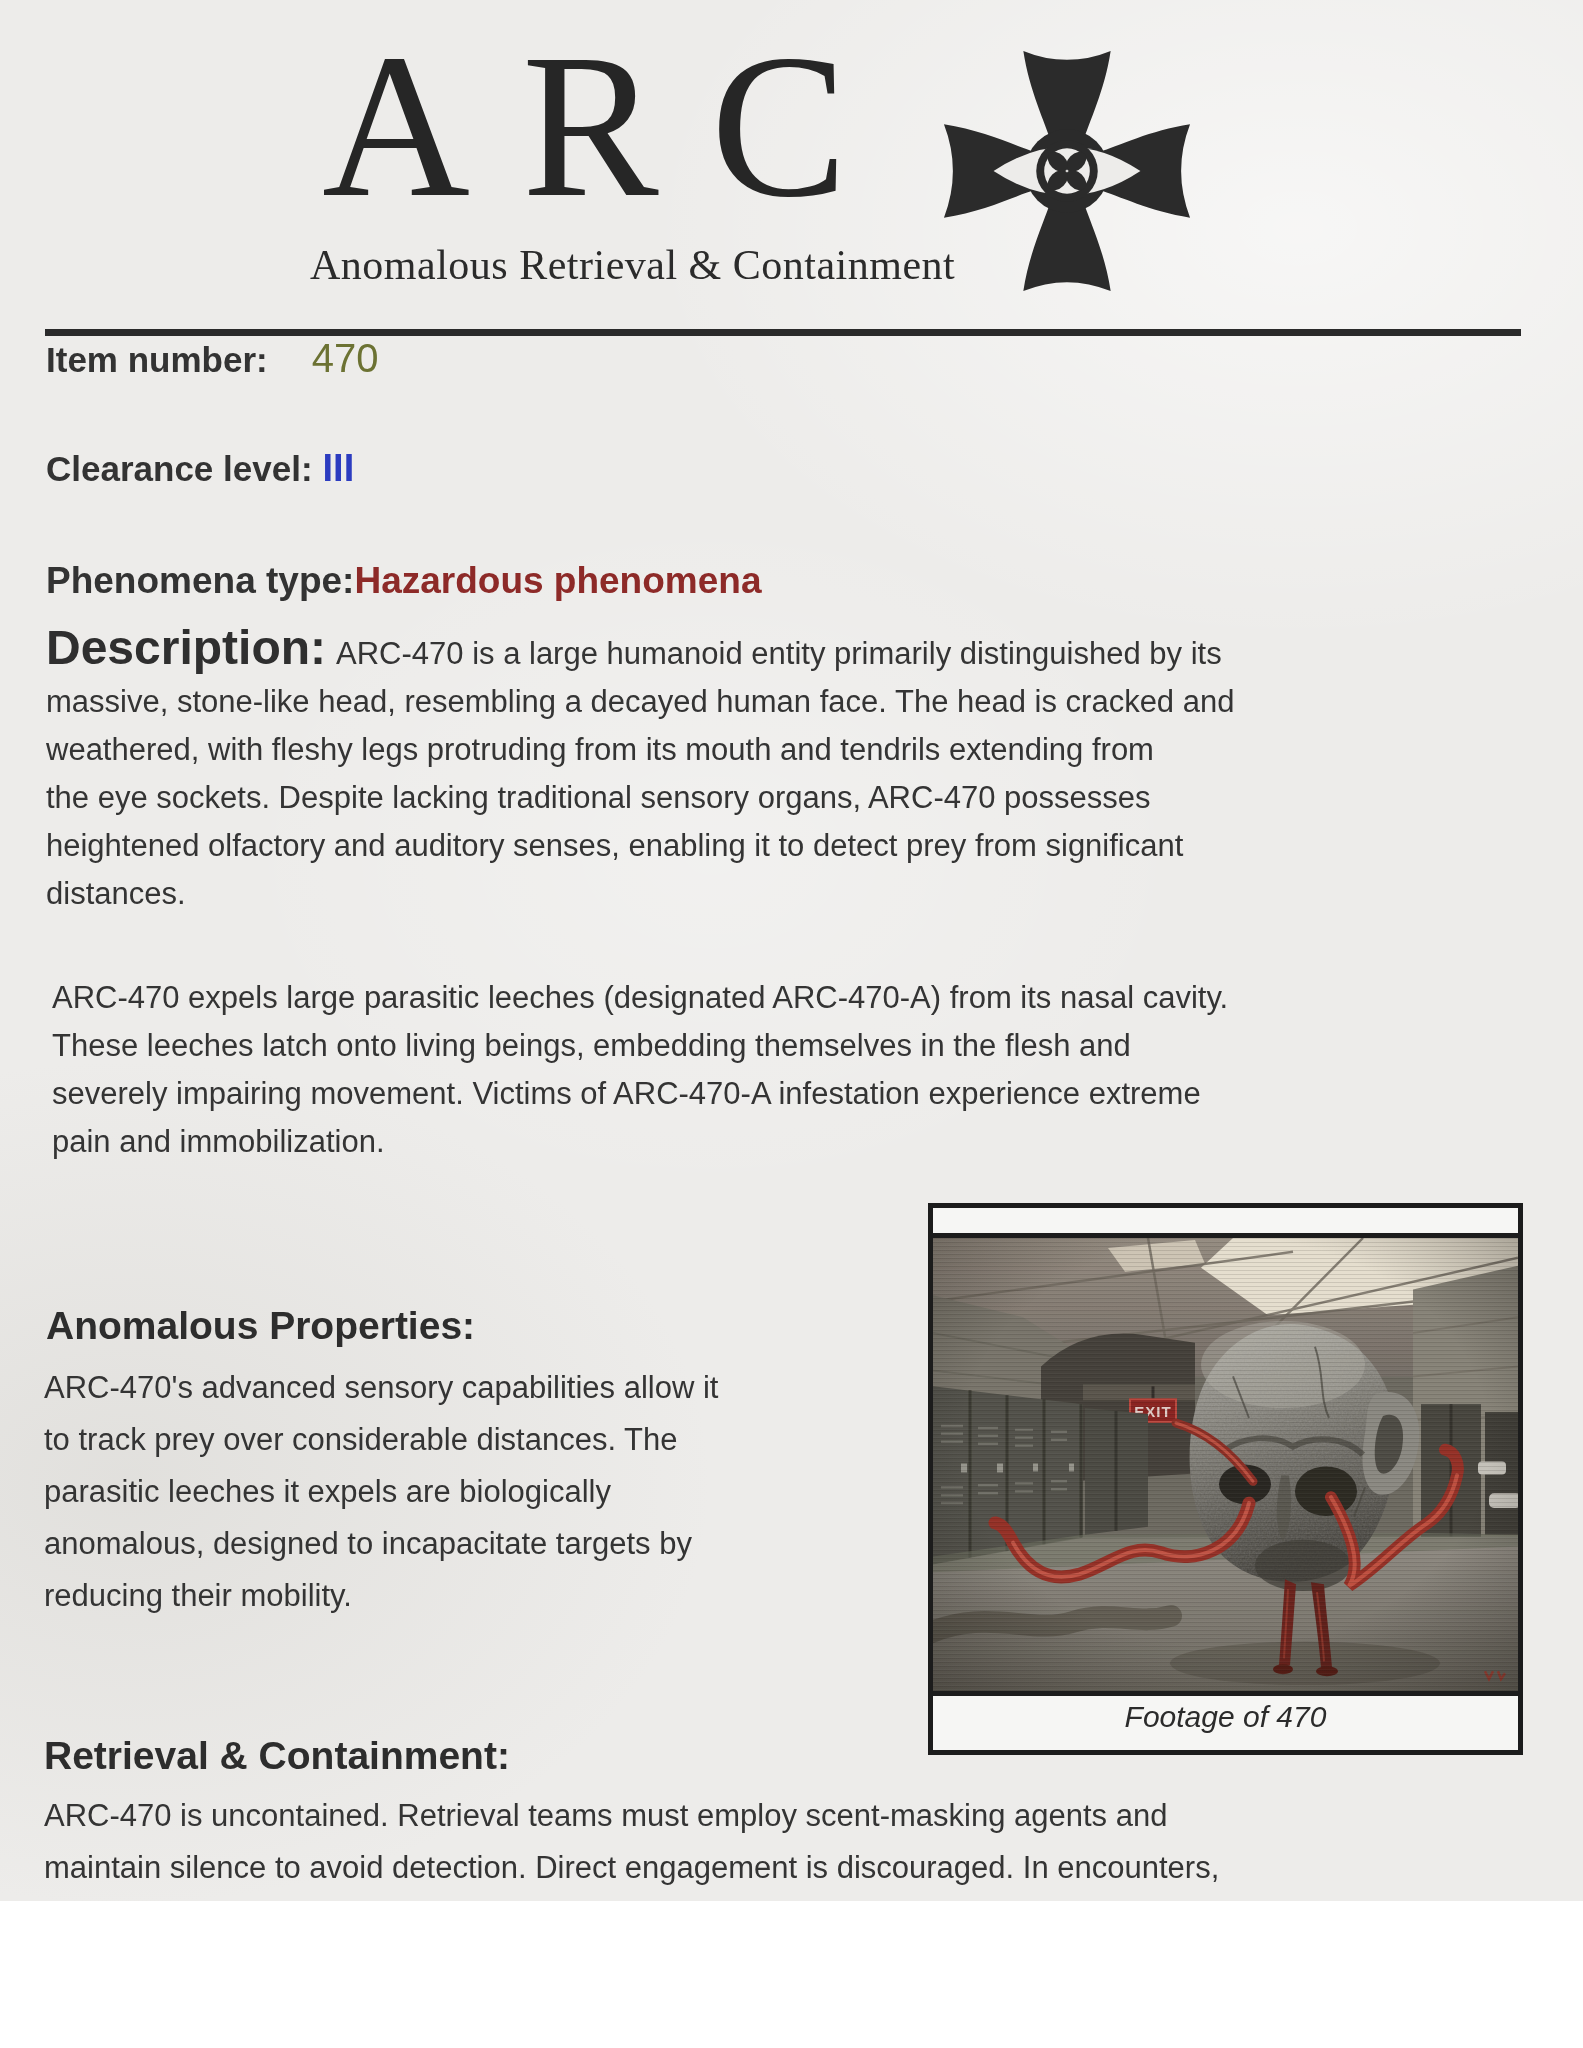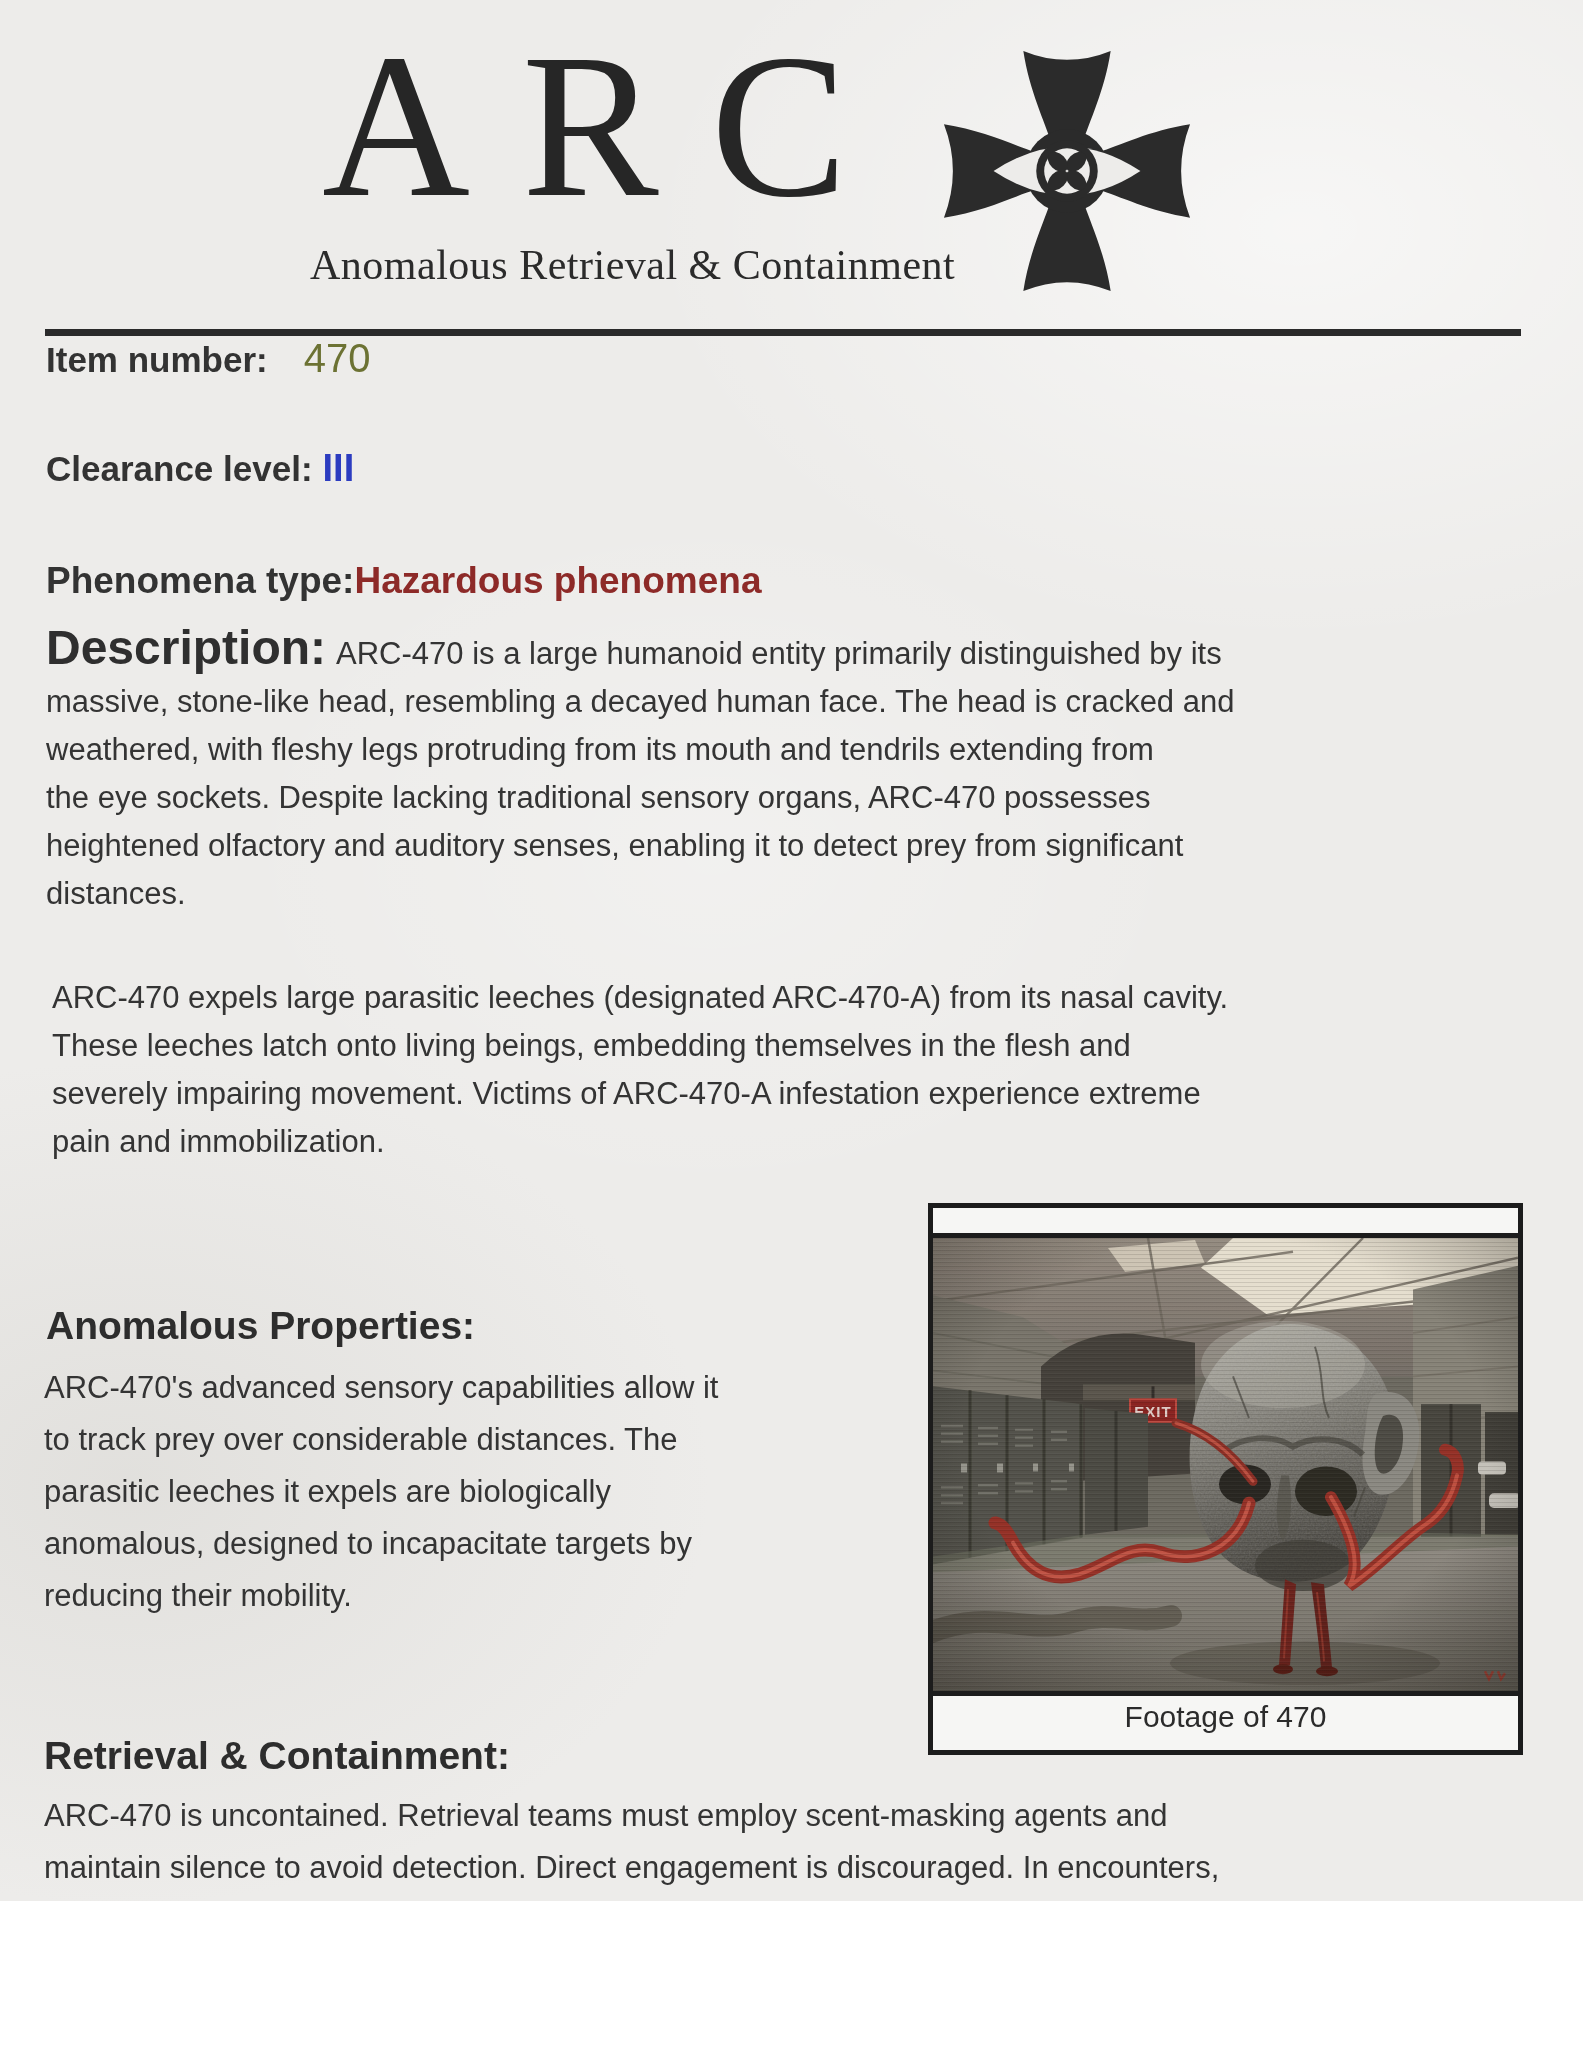--- a/index.html
+++ b/index.html
@@ -25,21 +25,21 @@
     position:absolute; left:310px; top:241px;
     font-family:"Liberation Serif", serif;
     font-size:42px; color:#2b2b2b; letter-spacing:.5px; white-space:nowrap;
   }
   .logo-icon { position:absolute; left:938px; top:46px; width:258px; height:250px; }
   .rule { position:absolute; left:45px; top:329px; width:1476px; height:7px; background:#2a2a2a; }
 
   
   .field { position:absolute; left:46px; display:flex; align-items:baseline; white-space:nowrap; }
   .field .lbl { font-weight:bold; font-size:35px; color:#333; }
-  .row-item { top:336px;gap:28px; } .row-item .val { font-size:40px; color:#6c7233; margin-left:8px; }
+  .row-item { top:336px;gap:28px; } .row-item .val { font-size:40px; color:#6c7233; margin-left:16px; }
   .row-clearance { top:447px; } .row-clearance .val { font-size:38px; font-weight:bold; color:#2c3cc0; margin-left:10px; }
   .row-phenomena { top:560px; } .row-phenomena .lbl { font-size:37px; }
   .row-phenomena .val { font-size:37px; font-weight:bold; color:#8d2a28; margin-left:0; }
 
   
   .preline { white-space:pre-line; }
   .desc-block { position:absolute; left:46px; top:624px; width:1485px; font-size:31px; line-height:48px; color:#343434; }
   .desc-block .lead { font-weight:bold; font-size:48px; color:#2f2f2f; margin-right:10px; }
   .para2 { position:absolute; left:52px; top:974px; width:1485px; font-size:31px; line-height:48px; color:#343434; }
   .props-heading { position:absolute; left:46px; top:1304px; font-size:39px; font-weight:bold; color:#2d2d2d; }
@@ -48,21 +48,21 @@
   .ret-text { position:absolute; left:44px; top:1790px; width:1505px; font-size:31px; line-height:52px; color:#343434; }
 
   
   .figure { position:absolute; left:928px; top:1203px; width:595px; height:552px;
             border:5px solid #1c1c1c; background:#f5f5f3; }
   .fig-topstrip { height:30px; border-bottom:5px solid #1c1c1c; background:#f6f6f4; }
   .fig-photo { position:relative; height:458px; border-bottom:5px solid #1c1c1c; overflow:hidden; background:#6e6c64; }
   .fig-photo svg { display:block; width:100%; height:100%; }
   .scanlines { position:absolute; inset:0; pointer-events:none;
     background:repeating-linear-gradient(0deg, rgba(20,16,12,.12) 0 1px, rgba(255,255,255,.03) 1px 2px, rgba(0,0,0,0) 2px 4px); }
-  .fig-caption { height:44px; line-height:42px; text-align:center; font-size:30px; color:#2b2b2b; background:#f6f6f4; }
+  .fig-caption { height:44px; line-height:42px; text-align:center; font-size:30px; color:#2b2b2b; background:#f6f6f4;font-style:italic; }
   .exit-text { font-family:"Liberation Sans", sans-serif; font-weight:bold; }
 </style>
 </head>
 <body>
 
 <div class="page">
 
   <div class="logo-title">ARC</div>
   <div class="logo-subtitle">Anomalous Retrieval &amp; Containment</div>
 

